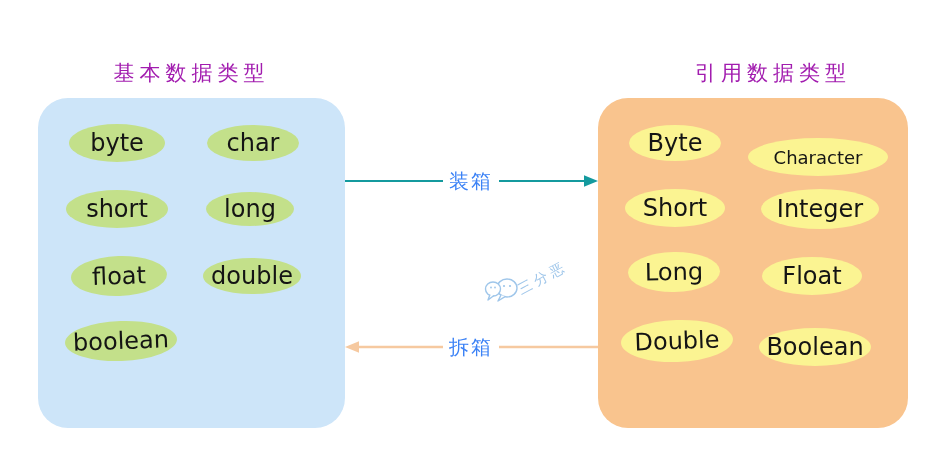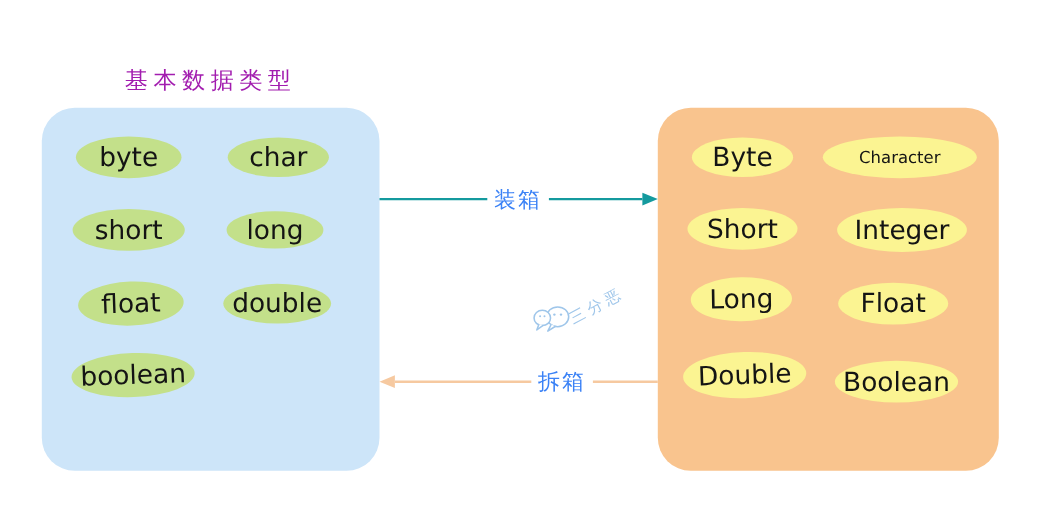--- a/index.html
+++ b/index.html
@@ -29,48 +29,49 @@
   
   .panel-left .bubble:nth-of-type(1){left:31px;top:26px;width:96px;height:38px;}
   .panel-left .bubble:nth-of-type(2){left:169px;top:27px;width:92px;height:36px;}
   .panel-left .bubble:nth-of-type(3){left:28px;top:92px;width:102px;height:38px;}
   .panel-left .bubble:nth-of-type(4){left:168px;top:94px;width:88px;height:34px;}
   .panel-left .bubble:nth-of-type(5){left:33px;top:158px;width:96px;height:40px;transform:rotate(-2deg);}
   .panel-left .bubble:nth-of-type(6){left:165px;top:160px;width:98px;height:36px;}
   .panel-left .bubble:nth-of-type(7){left:27px;top:223px;width:112px;height:40px;transform:rotate(-2deg);}
   .panel-left .bubble:nth-of-type(8){left:158px;top:230px;width:118px;height:38px;}
   .panel-right .bubble:nth-of-type(1){left:31px;top:27px;width:92px;height:36px;}
-  .panel-right .bubble:nth-of-type(2){left:150px;top:26px;width:140px;height:38px;font-size:15px;}
+  .panel-right .bubble:nth-of-type(2){left:150px;top:40px;width:140px;height:38px;font-size:18px;}
   .panel-right .bubble:nth-of-type(3){left:27px;top:91px;width:100px;height:38px;}
   .panel-right .bubble:nth-of-type(4){left:163px;top:91px;width:118px;height:40px;}
   .panel-right .bubble:nth-of-type(5){left:30px;top:154px;width:92px;height:40px;transform:rotate(-1deg);}
   .panel-right .bubble:nth-of-type(6){left:164px;top:159px;width:100px;height:38px;}
   .panel-right .bubble:nth-of-type(7){left:23px;top:222px;width:112px;height:42px;transform:rotate(-2deg);}
   .panel-right .bubble:nth-of-type(8){left:161px;top:230px;width:112px;height:38px;}
   .arrows-svg{position:absolute;left:0;top:0;width:945px;height:472px;pointer-events:none;}
   .arrow-label{
     position:absolute;width:56px;height:28px;line-height:28px;background:#ffffff;
     text-align:center;font-family:"DejaVu Serif","Liberation Serif",serif;
     font-size:20px;letter-spacing:2px;color:#3b82f6;
   }
   .label-boxing{left:443px;top:167px;}
-  .label-unboxing{left:443px;top:333px;margin-left:40px;}
+  .label-unboxing{left:443px;top:333px;}
   .watermark{position:absolute;left:483px;top:268px;width:120px;height:50px;color:#9fc6ea;}
   .watermark-icon{position:absolute;left:0;top:6px;}
   .watermark-text{
     position:absolute;left:36px;top:14px;font-size:14px;letter-spacing:4px;
     transform:rotate(-28deg);transform-origin:left center;white-space:nowrap;
   }
 </style>
 </head>
 <body>
 
 <div class="canvas">
 
   <div class="panel-title title-left">基本数据类型</div>
+  <div class="panel-title title-right">引用数据类型</div>
 
   <div class="panel panel-left">
     <div class="bubble bubble-green">byte</div>
     <div class="bubble bubble-green">char</div>
     <div class="bubble bubble-green">short</div>
     <div class="bubble bubble-green">long</div>
     <div class="bubble bubble-green">float</div>
     <div class="bubble bubble-green">double</div>
     <div class="bubble bubble-green">boolean</div>
   </div>

